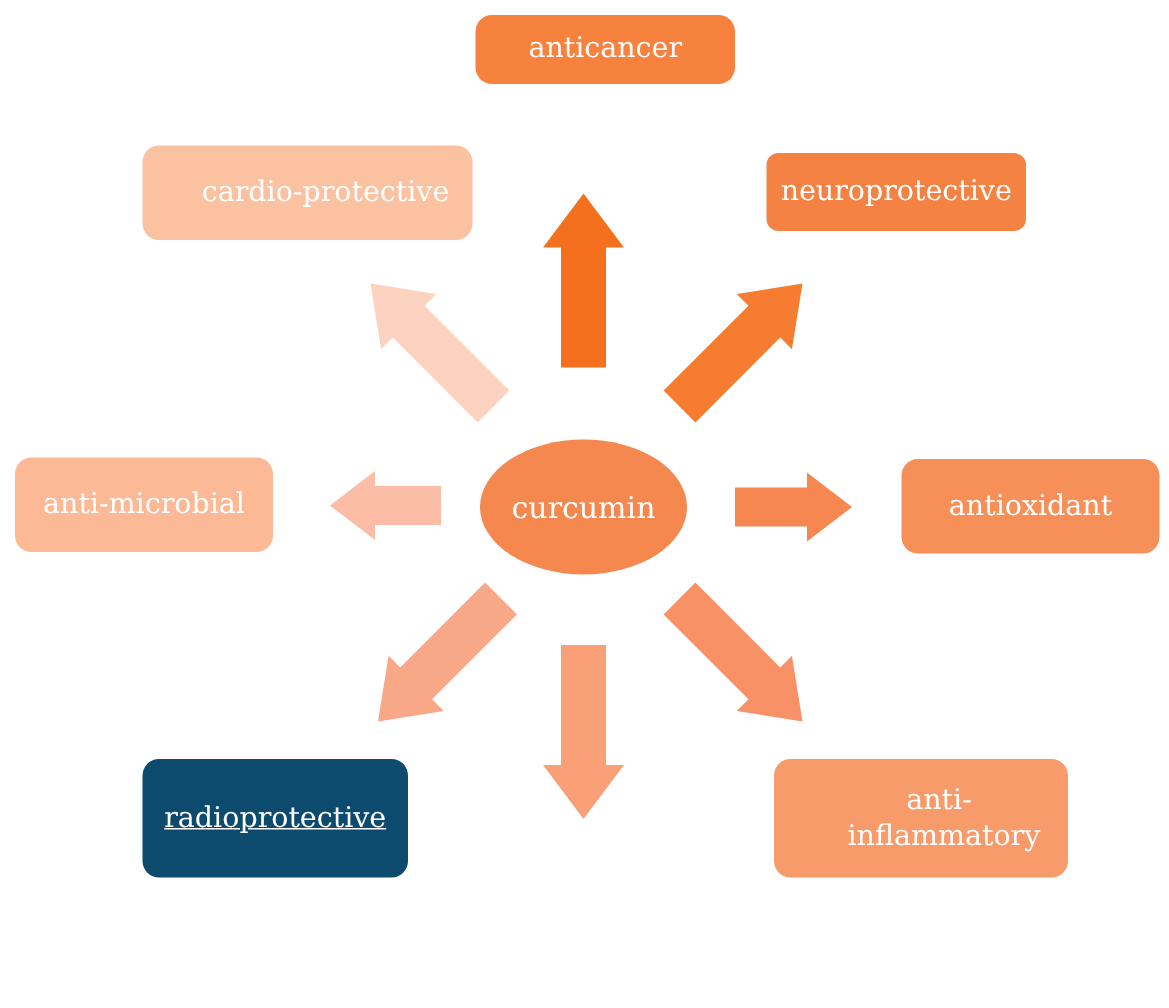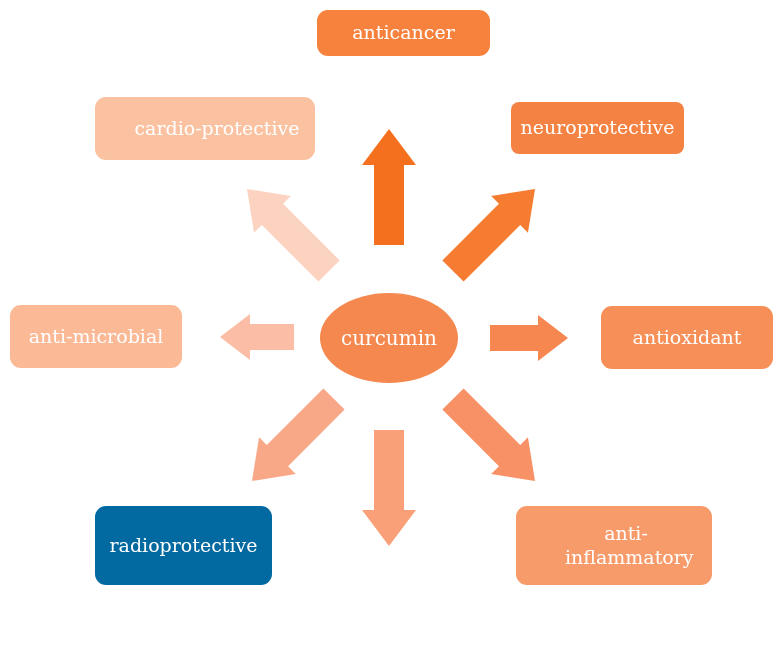--- a/index.html
+++ b/index.html
@@ -91,21 +91,21 @@
   </div>
 
   <div class="node" id="n-neuro" style="background-color: rgb(244, 131, 67);">
     <span class="node-label">neuroprotective</span>
   </div>
 
   <div class="node" id="n-antioxidant" style="background-color: rgb(247, 144, 88);">
     <span class="node-label">antioxidant</span>
   </div>
 
-  <div class="node" id="n-radio" style="background-color: #0369a1;">
+  <div class="node" id="n-radio" style="background-color: #0c4a6e; text-decoration: underline;">
     <span class="node-label">radioprotective</span>
   </div>
 
   <div class="node" id="n-antiinflammatory" style="background-color: rgb(248, 155, 107); padding-left: 24px;">
     <span class="node-label">anti-inflammatory</span>
   </div>
 
 
   <div class="center-ellipse" style="background-color: rgb(245, 136, 78); text-align: right;">
     <span>curcumin</span>

